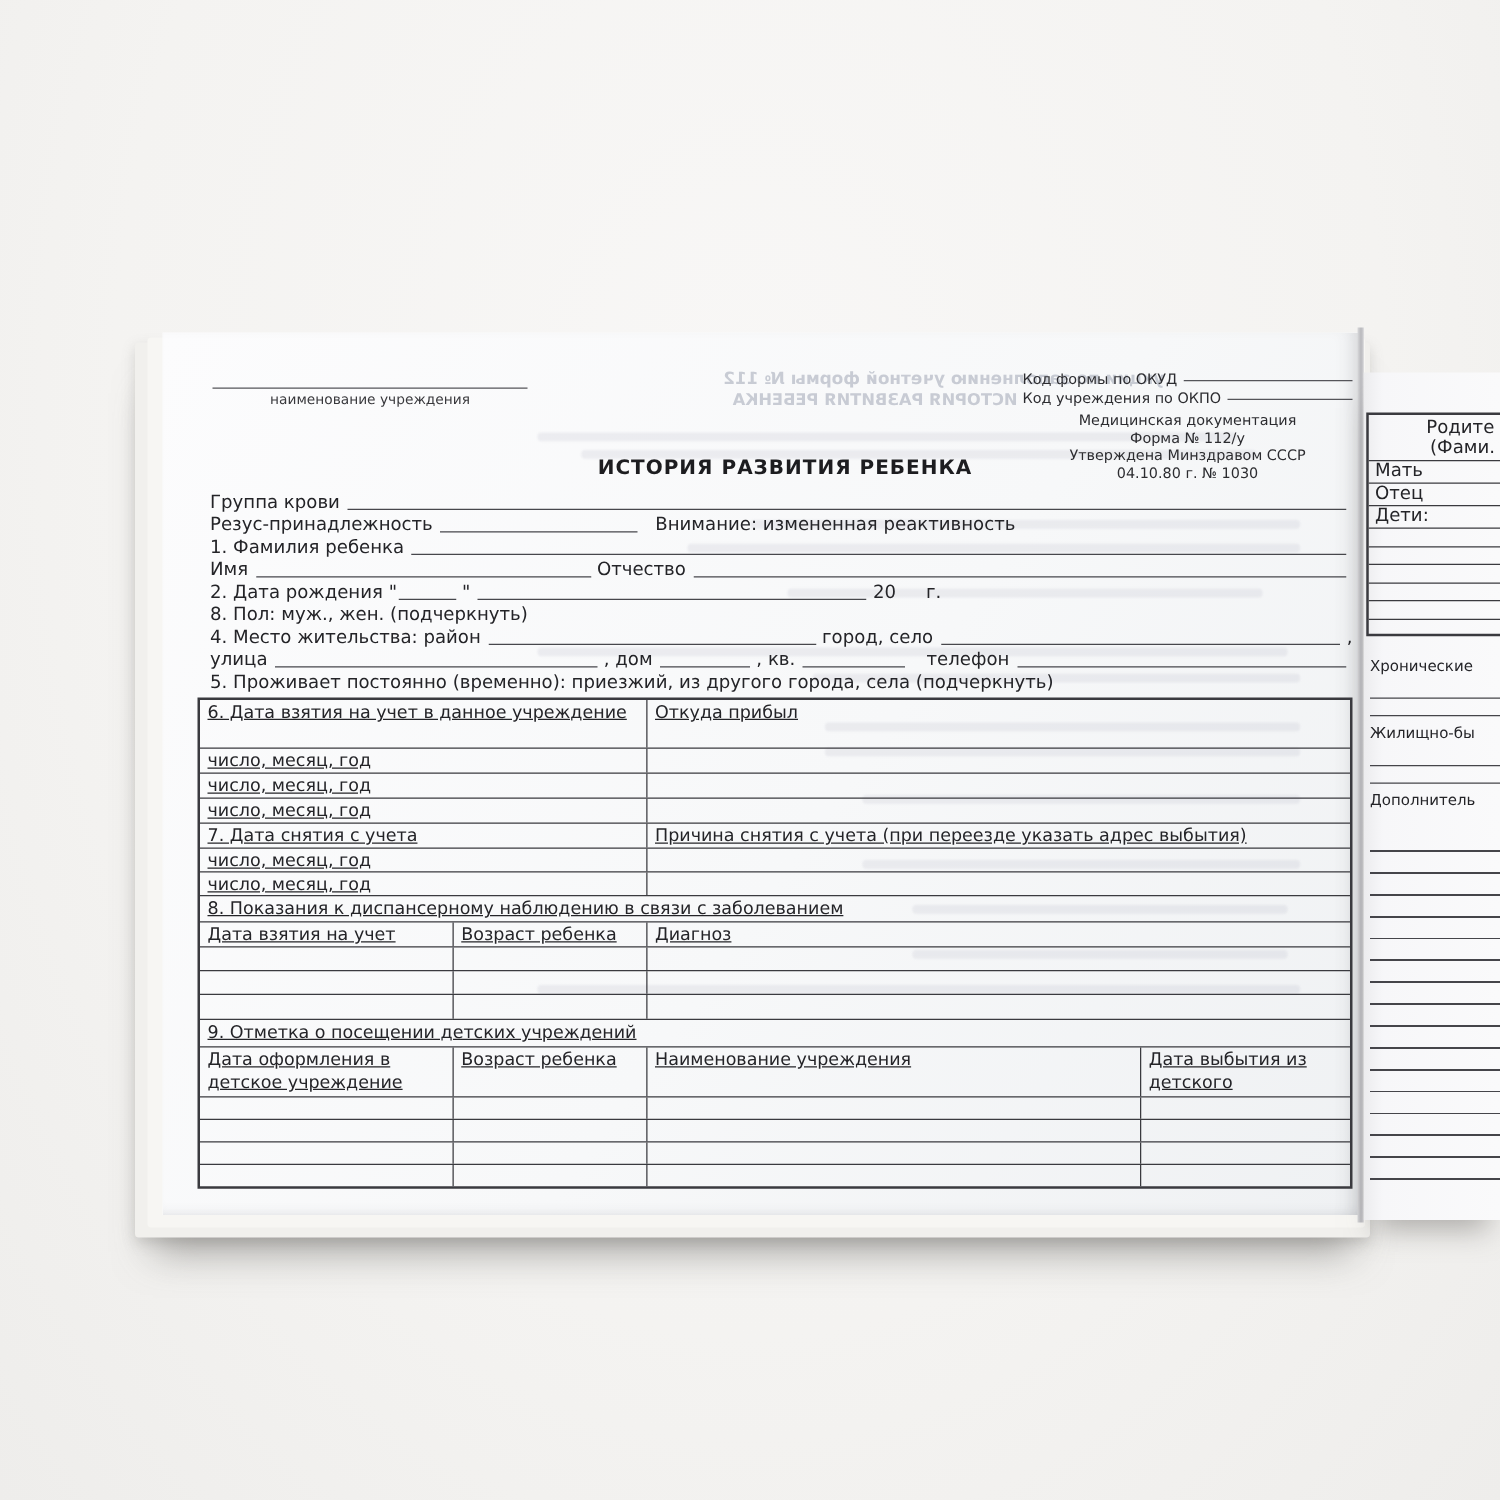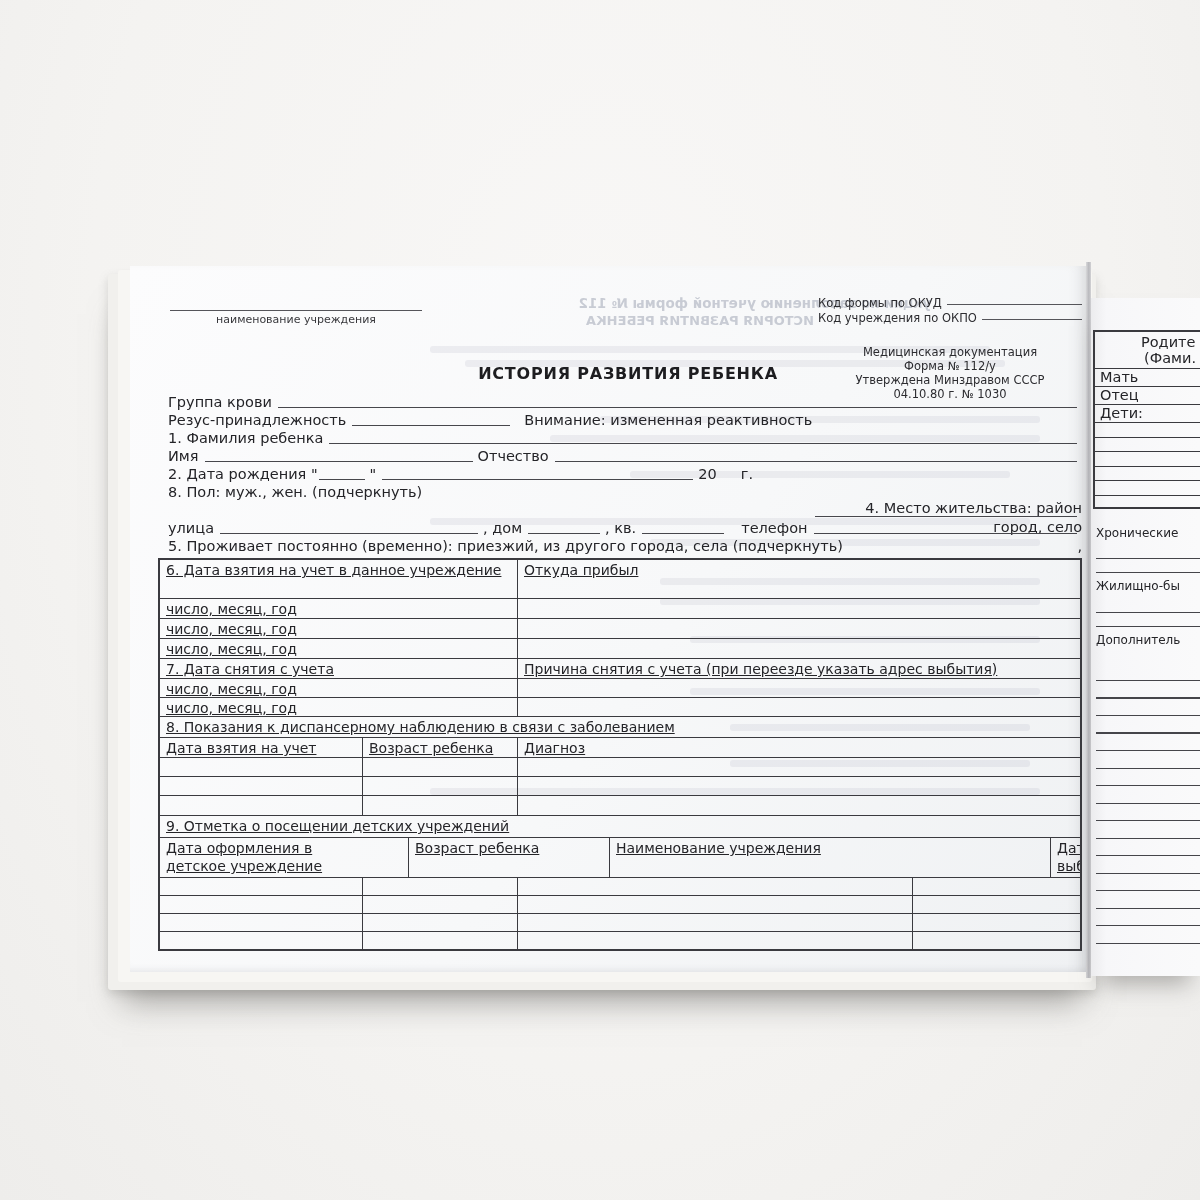--- a/index.html
+++ b/index.html
@@ -98,21 +98,21 @@
 
     <div class="codes">
       <div class="crow">
           <span>Код формы по ОКУД</span>
           <span class="ul"></span>
         </div>
       <div class="crow">
           <span>Код учреждения по ОКПО</span>
           <span class="ul"></span>
         </div>
-      <div class="ctr" style="margin-top:19px;">Медицинская документация</div>
+      <div class="ctr" style="margin-top:3px;">Медицинская документация</div>
       <div class="ctr">Форма № 112/у</div>
       <div class="ctr">Утверждена Минздравом СССР</div>
       <div class="ctr">04.10.80 г. № 1030</div>
     </div>
 
     <div class="doc-title">ИСТОРИЯ РАЗВИТИЯ РЕБЕНКА</div>
 
     <div class="fline" style="top:144px;width:914px;">
       <span>Резус-принадлежность</span>
         <span class="ul" style="width:158px;"></span>
@@ -136,21 +136,21 @@
       <span>2. Дата рождения "</span>
         <span class="ul" style="width:46px;margin-left:1px;"></span>
         <span>"</span>
         <span class="ul grow"></span>
         <span>20</span>
         <span style="margin-left:24px;">г.</span>
     </div>
     <div class="fline" style="top:216px;width:914px;">
       <span>8. Пол: муж., жен. (подчеркнуть)</span>
     </div>
-    <div class="fline" style="top:234px;width:914px;flex-direction:column;">
+    <div class="fline" style="top:234px;width:914px;">
       <span>4. Место жительства: район</span>
         <span class="ul" style="width:262px;"></span>
         <span>город, село</span>
         <span class="ul grow"></span>
         <span>,</span>
     </div>
     <div class="fline" style="top:252px;width:914px;">
       <span>улица</span>
         <span class="ul" style="width:258px;"></span>
         <span>, дом</span>
@@ -212,21 +212,21 @@
         <div class="tc grow"></div>
       </div>
       <div class="trow" style="height:20px;">
         <div class="tc first" style="width:202px;"></div>
         <div class="tc" style="width:155px;"></div>
         <div class="tc grow"></div>
       </div>
       <div class="trow" style="height:22px;">
         <div class="tc first grow">9. Отметка о посещении детских учреждений</div>
       </div>
-      <div class="trow" style="height:40px;gap:46px;">
+      <div class="trow" style="height:40px;">
         <div class="tc first" style="width:202px;">Дата оформления в детское учреждение</div>
         <div class="tc" style="width:155px;">Возраст ребенка</div>
         <div class="tc" style="width:395px;">Наименование учреждения</div>
         <div class="tc grow">Дата выбытия из детского учреждения</div>
       </div>
       <div class="trow" style="height:18px;">
         <div class="tc first" style="width:202px;"></div>
         <div class="tc" style="width:155px;"></div>
         <div class="tc" style="width:395px;"></div>
         <div class="tc grow"></div>

